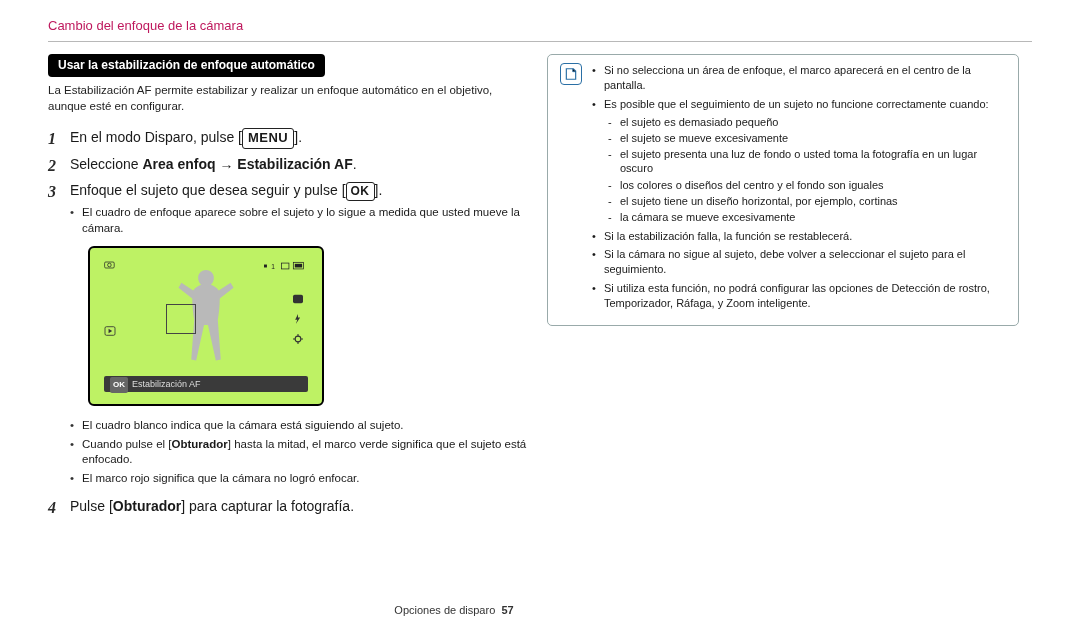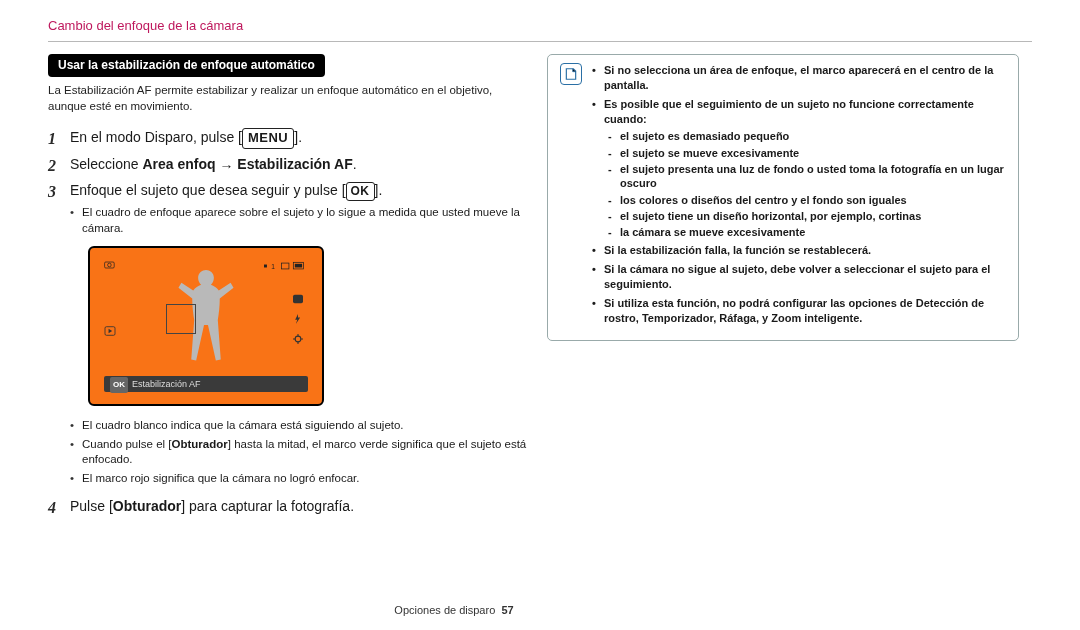--- a/index.html
+++ b/index.html
@@ -2,35 +2,35 @@
 <html><head>
 <meta charset="utf-8">
 <style>
   * { box-sizing: border-box; margin: 0; padding: 0; }
   html, body { width: 1080px; height: 630px; background: #fff; font-family: "Segoe UI", Arial, sans-serif; color: #1a1a1a; }
   .page { padding: 18px 48px 10px 48px; width: 1080px; height: 630px; position: relative; }
   .header { font-size: 13px; color: #be185d; font-weight: 400; margin-bottom: 8px; }
   .rule { border: none; border-top: 1px solid #b8b8b8; margin-bottom: 12px; }
   .columns { display: flex; gap: 19px; }
   .col-left { width: 480px; }
-  .col-right { width: 472px; font-weight: bold; }
+  .col-right { width: 472px; }
   .black-bar { display: inline-block; background: #000; color: #fff; font-weight: 600; font-size: 12px; padding: 4px 10px 5px 10px; border-radius: 4px; margin-bottom: 6px; }
   .intro { font-size: 11.5px; color: #222; line-height: 1.35; margin-bottom: 14px; }
   .steps { list-style: none; }
   .step { display: flex; gap: 8px; font-size: 14px; margin-bottom: 5px; line-height: 1.35; }
   .step-num { font-family: Georgia, "Times New Roman", serif; font-style: italic; font-weight: 600; font-size: 16px; color: #2a2a2a; width: 14px; flex-shrink: 0; }
   .step-body { flex: 1; }
   .bold { font-weight: 700; }
   .menu-box { display: inline-block; border: 1px solid #222; border-radius: 3px; padding: 0px 5px 1px 5px; font-weight: 700; font-size: 13px; letter-spacing: 0.5px; vertical-align: middle; }
   .ok-box { display: inline-block; border: 1px solid #222; border-radius: 3px; padding: 0px 4px 1px 4px; font-weight: 800; font-size: 12px; letter-spacing: 0.5px; vertical-align: middle; }
   .sub-ul { list-style: none; margin: 4px 0 6px 0; }
   .sub-ul li { position: relative; padding-left: 12px; font-size: 11.5px; line-height: 1.35; margin-bottom: 3px; }
   .sub-ul li::before { content: "•"; position: absolute; left: 0; top: 0; color: #333; }
   .screen-wrap { margin: 10px 0 12px 18px; }
-  .screen { width: 236px; height: 160px; border: 2px solid #000; border-radius: 6px; background: #f97316; position: relative; overflow: hidden; }
+  .screen { width: 236px; height: 160px; border: 2px solid #000; border-radius: 6px; background: #bef264; position: relative; overflow: hidden; }
   .lcd { position: absolute; left: 8px; right: 8px; top: 8px; bottom: 8px; }
   .silhouette { position: absolute; left: 50%; top: 10px; transform: translateX(-50%); }
   .focus-sq { position: absolute; border: 1.5px solid #444; width: 30px; height: 30px; }
   .label-bar { position: absolute; left: 6px; right: 6px; bottom: 4px; height: 16px; background: #3a3a3a; border-radius: 2px; color: #ddd; font-size: 9px; line-height: 16px; padding-left: 6px; }
   .label-bar .ok-mini { display: inline-block; background: #666; border-radius: 2px; color: #fff; font-weight: 700; font-size: 8px; padding: 0 3px; margin-right: 4px; }
   .ico-row { position: absolute; top: 4px; left: 6px; right: 6px; display: flex; justify-content: space-between; }
   .ico-right-stack { position: absolute; right: 10px; top: 38px; display: flex; flex-direction: column; gap: 10px; }
   .mini-ico { width: 12px; height: 10px; }
   .note-box { border: 1px solid #9aa; border-radius: 5px; padding: 8px 12px 10px 12px; display: flex; gap: 10px; }
   .note-icon { width: 22px; height: 22px; flex-shrink: 0; border: 1.5px solid #2a6fa5; border-radius: 4px; display: flex; align-items: center; justify-content: center; }
@@ -48,21 +48,21 @@
 <body>
 
 <div class="page">
   <div class="header">Cambio del enfoque de la cámara</div>
   <hr class="rule">
 
   <div class="columns">
 
     <div class="col-left">
       <div class="black-bar">Usar la estabilización de enfoque automático</div>
-      <div class="intro">La Estabilización AF permite estabilizar y realizar un enfoque automático en el objetivo, aunque esté en movimiento.</div>
+      <div class="intro">La Estabilización AF permite estabilizar y realizar un enfoque automático en el objetivo, aunque esté en configurar.</div>
 
       <div class="steps">
 
         <div class="step">
           <div class="step-num">1</div>
           <div class="step-body">
             <span>En el modo Disparo, pulse [</span><span class="menu-box">MENU</span><span>].</span>
           </div>
         </div>
 

